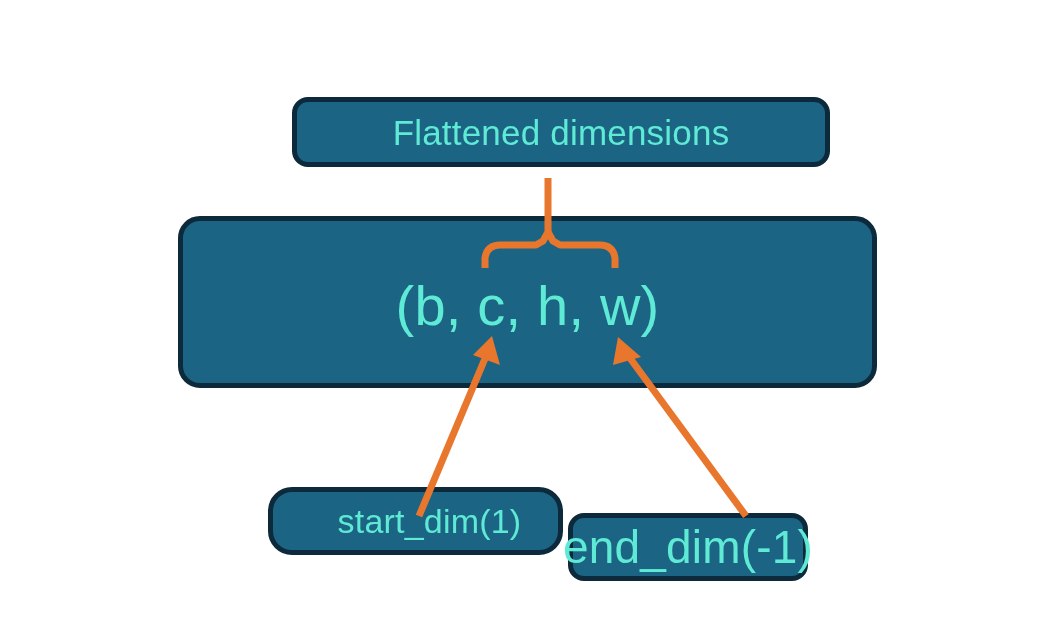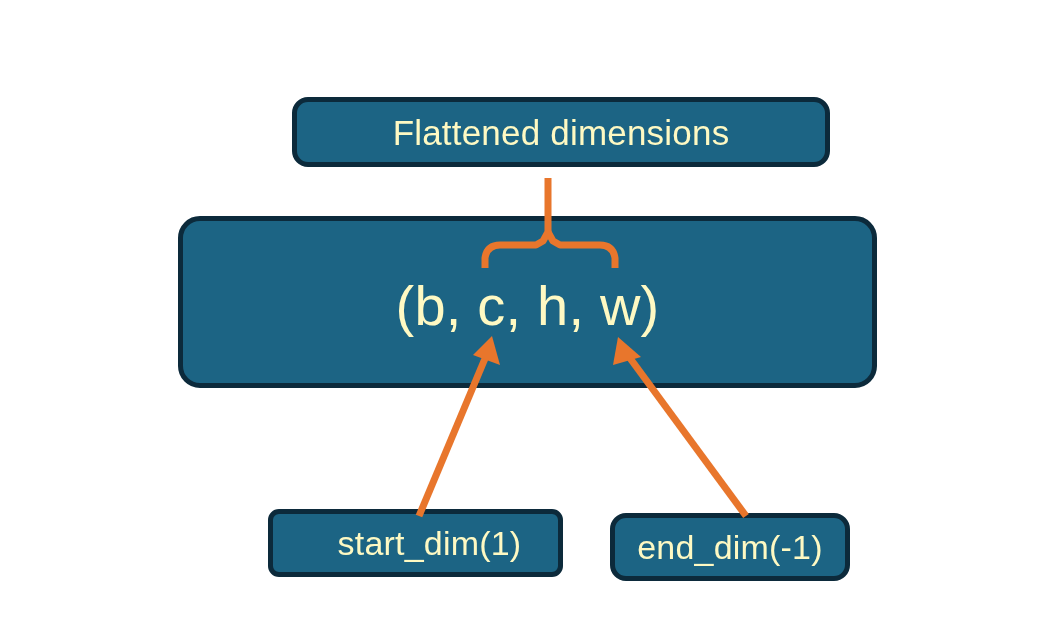--- a/index.html
+++ b/index.html
@@ -19,21 +19,21 @@
   }
   .node {
     position: absolute;
     box-sizing: border-box;
     display: flex;
     align-items: center;
     justify-content: center;
     background: #1C6484;
     border: 5px solid #0C2A3B;
     border-radius: 20px;
-    color: #fef9c3;
+    color: #5eead4;
     font-family: "Liberation Sans", sans-serif;
     font-weight: 400;
     letter-spacing: 0.2px;
     text-align: center;
     line-height: 1;
     user-select: none;
   }
 
   
   #node-flattened {
@@ -55,33 +55,33 @@
     border-radius: 22px;
   }
   #node-shape .shape-label {
     position: relative;
     top: 4px;
   }
 
   
   #node-start-dim {
     left: 268px;
-    top: 509px;
+    top: 487px;
     width: 295px;
     height: 68px;
     font-size: 34px;
-    border-radius: 11px;
+    border-radius: 24px;
     padding-left: 28px;
   }
   #node-end-dim {
-    left: 610px;
+    left: 568px;
     top: 513px;
     width: 240px;
     height: 68px;
-    font-size: 34px;
+    font-size: 46px;
     border-radius: 16px;
   }
 
   
   #annotations {
     position: absolute;
     left: 0;
     top: 0;
     width: 1038px;
     height: 632px;

